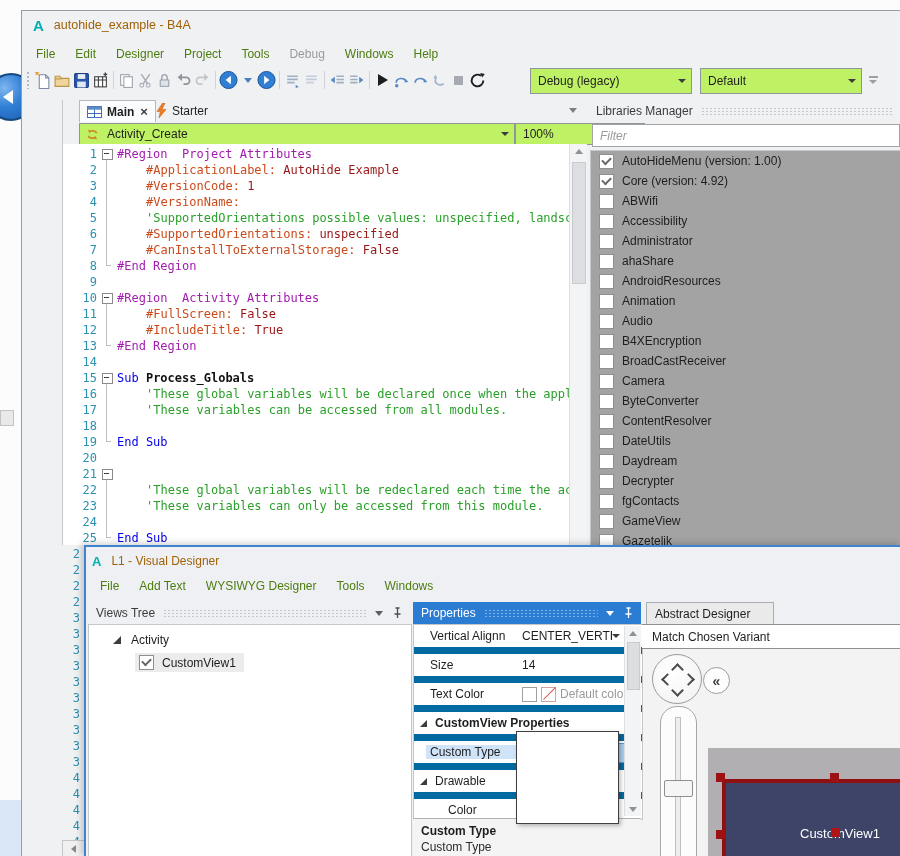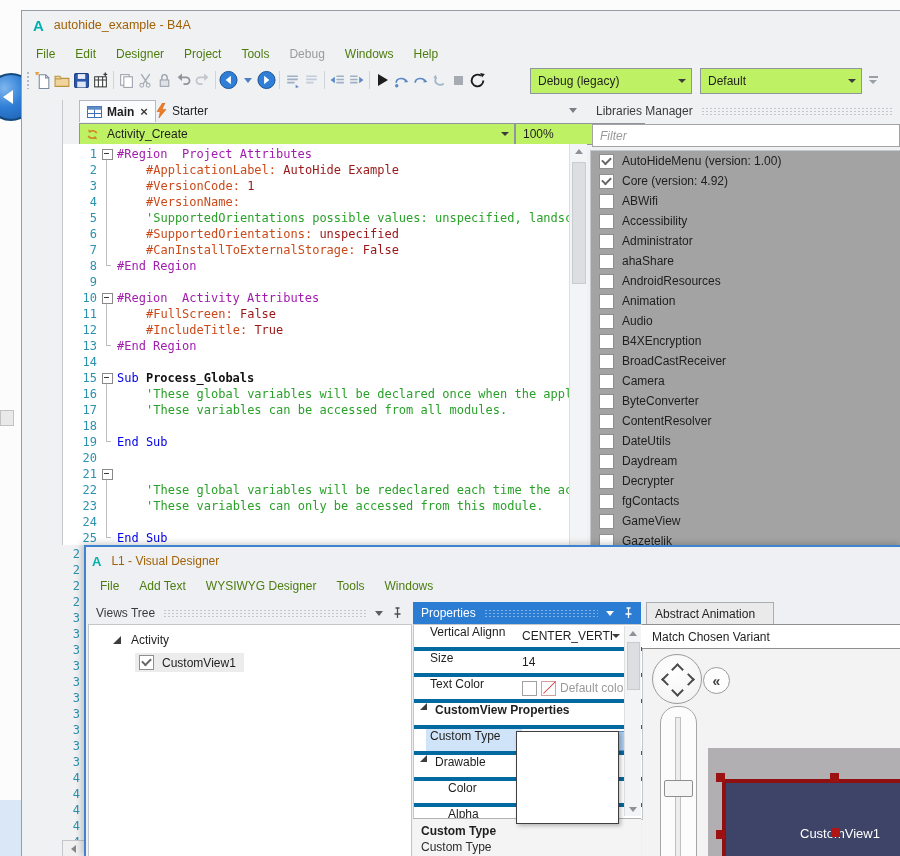--- a/index.html
+++ b/index.html
@@ -96,21 +96,21 @@
   #vt-root{position:absolute;left:14px;top:8px;display:flex;align-items:center;}
   #vt-root span{margin-left:10px;}
   #vt-child{position:absolute;left:46px;top:28px;display:flex;align-items:center;background:#ececec;padding:2px 8px 2px 2px;}
   #vt-child .cb{margin-left:2px;}
   
   #pr-header{left:413px;top:602px;width:228px;height:22px;z-index:25;display:flex;align-items:center;background:#2b7cd3;}
   #pr-header .panel-title{color:#fff;}
   #pr-header .dots{background-image:radial-gradient(#7fb2e8 1px,transparent 1.2px);}
   #pr-header .hdr-caret{border-top-color:#fff;}
   #pr-body{left:413px;top:624px;width:228px;height:194px;background:#fff;border:1px solid #c4c7ca;z-index:25;overflow:hidden;}
-  .prow{position:relative;height:22px;border-bottom:4px solid #0369a1;display:flex;}
+  .prow{position:relative;height:22px;border-bottom:7px solid #0369a1;display:flex;align-items:center;}
   .plabel{margin-left:16px;width:92px;white-space:nowrap;overflow:hidden;flex:none;}
   .pvalue{white-space:nowrap;overflow:hidden;flex:1;display:flex;align-items:center;}
   .prow .vcaret{position:absolute;right:22px;top:9px;}
   .gtri{width:0;height:0;border-left:7px solid transparent;border-bottom:7px solid #3c3c3c;margin-left:6px;flex:none;}
   .glab{margin-left:8px;font-weight:bold;white-space:nowrap;}
   .prow.plain-group .glab{font-weight:normal;}
   .prow.sub .plabel{margin-left:34px;}
   .prow.sel .plabel{background:#cfe4f8;margin-left:12px;padding-left:4px;}
   .ddbtn{position:absolute;right:17px;top:2px;width:19px;height:18px;background:#abcdf0;border:1px solid #5f97d2;display:flex;align-items:center;justify-content:center;}
   .colorbox{width:13px;height:13px;border:1px solid #a0a0a0;background:#fff;flex:none;margin-right:4px;position:relative;}
@@ -626,21 +626,21 @@
         <div class="scr-arr-dn"></div>
       </div>
   </div>
   <div class="abs" id="pr-help">
     <div class="h1">Custom Type</div>
     <div class="h2">Custom Type</div>
   </div>
   <div class="abs" id="ct-popup"></div>
 
   <div class="abs" id="ab-tab">
-    <span>Abstract Animation</span>
+    <span>Abstract Designer</span>
   </div>
   <div class="abs" id="ab-matchbar">
     <span>Match Chosen Variant</span>
   </div>
   <div class="abs" id="ab-body"></div>
 
   <div class="abs" id="dpad">
     <span class="chev" id="ch-up"></span>
     <span class="chev" id="ch-dn"></span>
     <span class="chev" id="ch-lf"></span>

